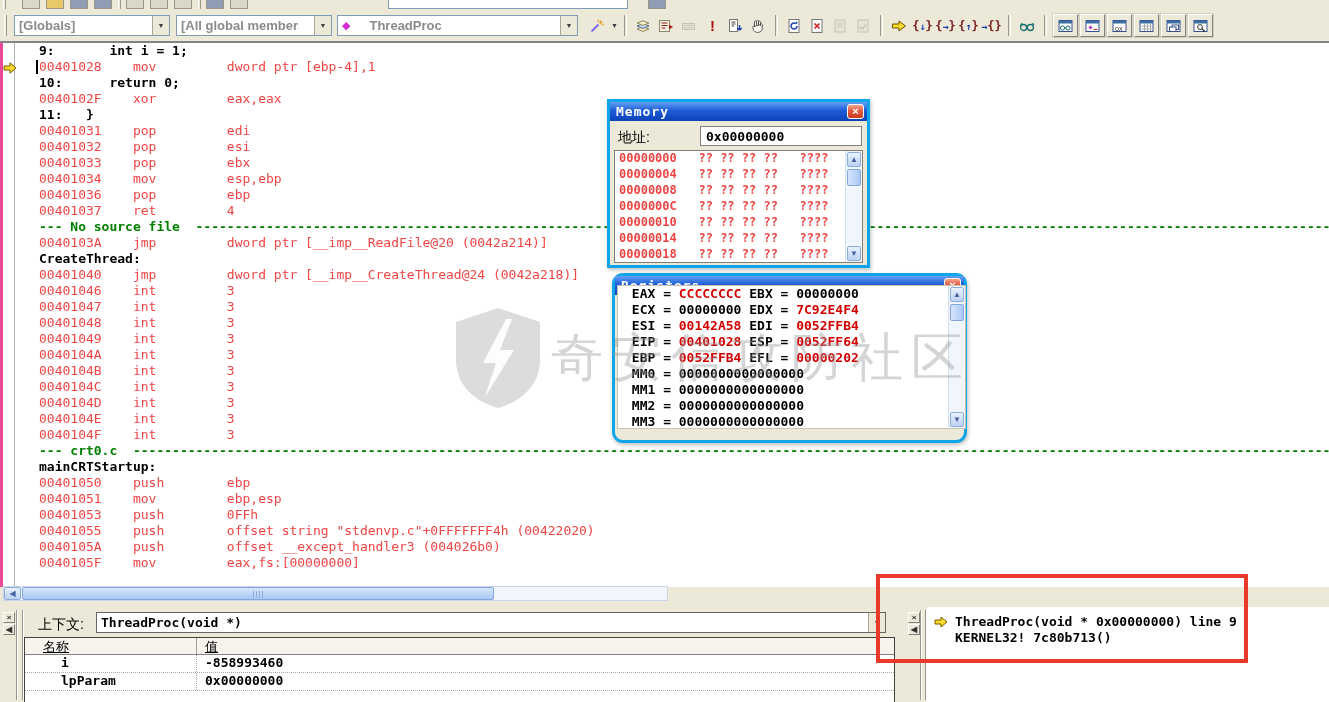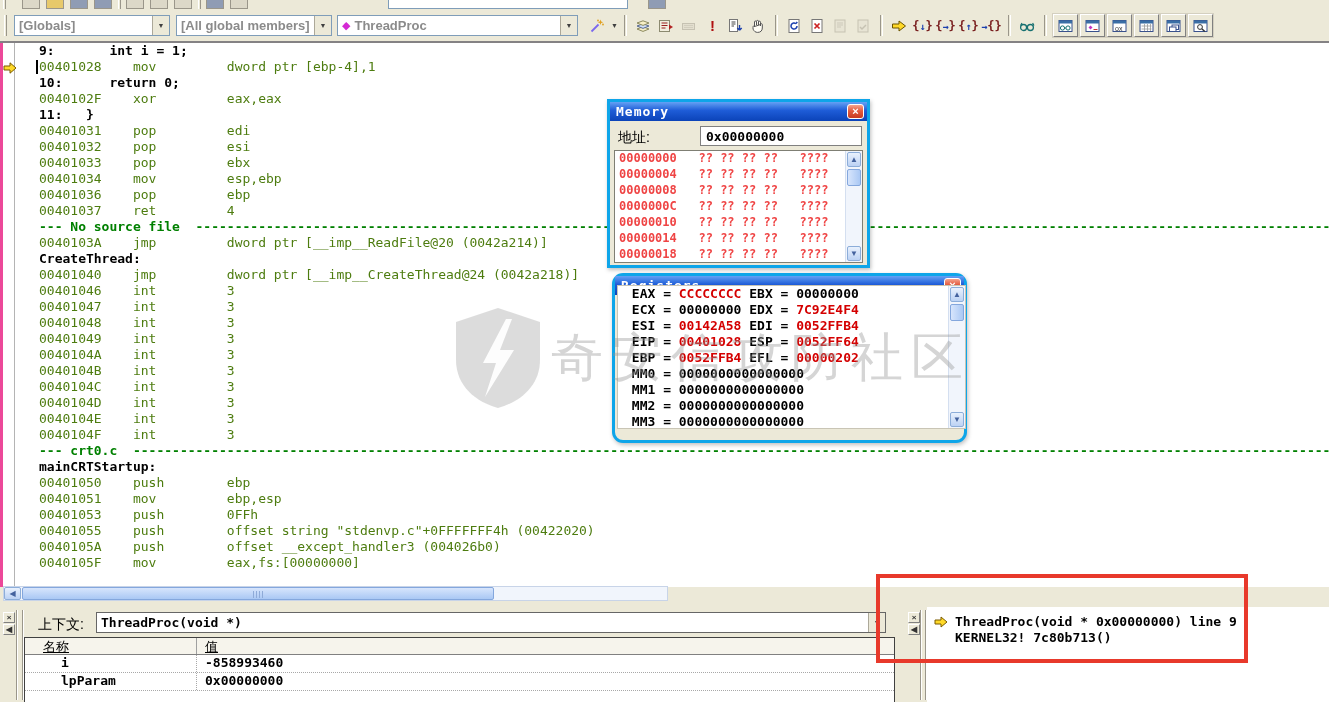--- a/index.html
+++ b/index.html
@@ -16,21 +16,21 @@
   #top-strip { left:0; top:0; width:1329px; height:10px; background:#ece9d8; }
   .stub { position:absolute; top:0; height:9px; width:18px; background:#dcd8c8; border:1px solid #9a968a; border-top:none; }
   .stub.dark { background:#8f9cb4; }
   .stub.yellow { background:#e7c96a; }
   .stub.combo-sliver { width:240px; background:#fff; border:1px solid #7f9db9; border-top:none; }
   .grip { position:absolute; top:0; width:3px; height:9px; border-left:1px solid #fff; border-right:1px solid #9a968a; }
 
   
   #toolbar-row { left:0; top:10px; width:1329px; height:31px; background:#ece9d8; }
   .vgrip { position:absolute; top:5px; width:3px; height:21px; border-left:1px solid #fff; border-right:1px solid #9a968a; }
-  .combo { position:absolute; top:5px; height:21px; background:#fff; border:1px solid #7f9db9; display:flex; align-items:center; }
+  .combo { position:absolute; top:5px; height:21px; background:#fff; border:1px solid #7f9db9; display:flex; align-items:center;gap:15px; }
   .combo-text { flex:1; padding-left:4px; font:bold 13px "Liberation Sans",sans-serif; color:#8b8b8b; white-space:nowrap; overflow:hidden; }
   .combo-btn { width:17px; height:100%; background:#ece9d8; border-left:1px solid #aca899; color:#404040; font-size:7px; display:flex; align-items:center; justify-content:center; }
   .diamond { color:#d42ad4; font-size:11px; padding-left:4px; }
   #tb-right { position:absolute; left:586px; top:4px; height:23px; display:flex; align-items:center; gap:2px; }
   .tbi { width:21px; height:21px; display:flex; align-items:center; justify-content:center; }
   .tbi svg { width:16px; height:16px; }
   .tbi.dim { opacity:.55; }
   .tbsep { width:3px; height:21px; border-left:1px solid #9a968a; border-right:1px solid #fff; margin:0 4px; }
   .excl { color:#b01010; font:bold 15px "Liberation Sans",sans-serif; }
   .brc { color:#7a2020; font:bold 12px "DejaVu Sans Mono",monospace; }
@@ -39,21 +39,21 @@
   .winbtn svg { width:17px; height:16px; }
   .caret-down { font-size:7px; color:#404040; margin-left:2px; }
 
   #frame-line { left:0; top:41px; width:1329px; height:2px; background:#848284; }
 
   
   #code-pane { left:0; top:43px; width:1329px; height:544px; background:#fff; border-left:3px solid #ec4899; overflow:hidden; }
   #code-margin { position:absolute; left:0; top:0; width:12px; height:100%; background:#fff; border-right:1px solid #b4b4b4; }
   #code-lines { position:absolute; left:13px; top:0; right:0; }
   .cl { height:16px; line-height:16px; white-space:pre; padding-left:23px;
-        font:13px "DejaVu Sans Mono",monospace; color:#4d7c0f; }
+        font:13px "DejaVu Sans Mono",monospace; color:#ef4444; }
   .cl.src, .cl.label { font-weight:bold; color:#000; }
   .cl.sep { color:#008000; font-weight:bold; }
   #ip-arrow { position:absolute; left:0; width:14px; height:14px; }
   #code-caret { position:absolute; left:33px; width:2px; height:14px; background:#000; }
 
   
   .sb-btn { background:linear-gradient(180deg,#e9f1fd,#bcd2f4); border:1px solid #8cadd9; border-radius:2px; color:#44629e; display:flex; align-items:center; justify-content:center; font-size:8px; }
   #hscroll { left:3px; top:586px; width:665px; height:15px; background:#f1f5fc; border:1px solid #c8d4e8; }
   #hscroll .sb-btn { position:absolute; left:0; top:0; width:17px; height:13px; }
   #h-thumb { position:absolute; left:18px; top:0; width:472px; height:13px; background:linear-gradient(180deg,#d7e5fc,#aac8f4); border:1px solid #84a7dd; border-radius:2px; }

